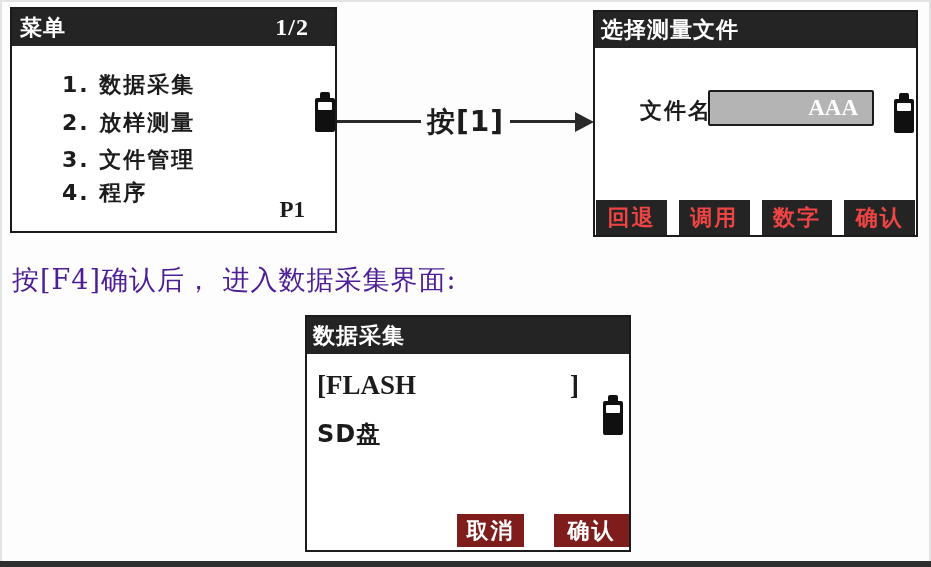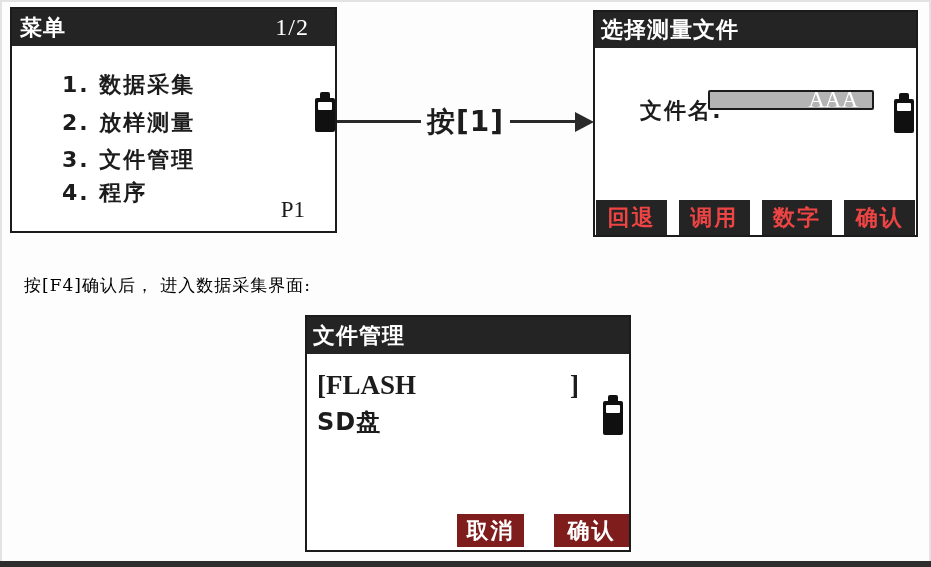--- a/index.html
+++ b/index.html
@@ -11,21 +11,21 @@
   }
   .frame{position:absolute;inset:0;border:2px solid #e3e3e3;pointer-events:none;z-index:50;}
 
   
   .screen{position:absolute;background:#fff;border:2px solid #1b1b1b;box-sizing:border-box;}
   .titlebar{
     background:#242424;color:#fff;display:flex;align-items:center;
     justify-content:space-between;font-size:22px;font-weight:700;
     padding:0 8px;letter-spacing:1px;
   }
-  .lcd-latin{font-family:"Liberation Serif","DejaVu Serif",serif;font-weight:400;}
+  .lcd-latin{font-family:"Liberation Serif","DejaVu Serif",serif;font-weight:700;}
 
   
   .screen-menu{left:10px;top:7px;width:327px;height:226px;}
   .screen-menu .titlebar{height:37px;}
   .screen-menu .titlebar .pageind{font-size:24px;padding-right:18px;}
   .menu-list{list-style:none;margin:17px;padding:10px 0 0 33px;}
   .menu-list li{font-size:22px;font-weight:600;line-height:24px;letter-spacing:2px;}
   .menu-list li:nth-child(2){margin-top:14px;}
   .menu-list li:nth-child(3){margin-top:13px;}
   .menu-list li:nth-child(4){margin-top:9px;}
@@ -47,45 +47,45 @@
     border-top:10px solid transparent;border-bottom:10px solid transparent;border-left:19px solid #2a2a2a;}
   .arrow-label{position:absolute;left:421px;top:103px;background:#fdfdfd;padding:0 6px;
     font-size:28px;font-weight:600;letter-spacing:1px;z-index:6;}
 
   
   .screen-file{left:593px;top:10px;width:325px;height:227px;}
   .screen-file .titlebar{height:36px;justify-content:flex-start;padding-left:6px;font-family:Liberation Mono, monospace;}
   .field-row{position:absolute;left:0;top:78px;width:100%;height:36px;}
   .field-label{position:absolute;left:45px;top:6px;font-size:22px;font-weight:600;letter-spacing:2px;}
   .field-input{
-    position:absolute;left:113px;top:0;width:166px;height:20px;box-sizing:border-box;
+    position:absolute;left:113px;top:0;width:166px;height:36px;box-sizing:border-box;
     background:#b4b4b4;border:2px solid #1b1b1b;border-radius:2px;
     display:flex;align-items:center;justify-content:flex-end;padding-right:14px;
   }
   .field-input span{color:#fff;font-size:23px;}
   .softkeys{
     position:absolute;left:0;right:0;bottom:0;height:35px;
     display:flex;gap:12px;padding:0 1px;box-sizing:border-box;
   }
   .softkey{
     flex:1;background:#242424;color:#ef4444;border:none;font-size:22px;font-weight:600;
     font-family:inherit;letter-spacing:2px;display:flex;align-items:center;justify-content:center;
     cursor:pointer;padding:0;
   }
 
   
-  .caption{position:absolute;left:8px;top:258px;margin:16px;font-size:17px;letter-spacing:1px;
-    font-family:"DejaVu Serif","Liberation Serif",serif;color:#000000;}
+  .caption{position:absolute;left:8px;top:258px;margin:4px;font-size:27px;letter-spacing:1px;
+    font-family:"DejaVu Serif","Liberation Serif",serif;color:#4c1d95;}
 
   
   .screen-disk{left:305px;top:315px;width:326px;height:237px;}
   .screen-disk .titlebar{height:37px;justify-content:flex-start;padding-left:6px;}
   .disk-row{position:absolute;left:10px;top:53px;width:262px;display:flex;justify-content:space-between;
     font-size:27px;font-weight:600;}
-  .sd-row{position:absolute;left:10px;top:89px;font-size:24px;font-weight:600;letter-spacing:1px;}
+  .sd-row{position:absolute;left:10px;top:101px;font-size:24px;font-weight:600;letter-spacing:1px;}
   .disk-key{position:absolute;height:33px;top:197px;background:#7f1d1d;color:#fff;border:none;
     font-size:22px;font-weight:600;font-family:inherit;letter-spacing:2px;
     display:flex;align-items:center;justify-content:center;cursor:pointer;padding:0;}
   .disk-cancel{left:150px;width:67px;}
   .disk-confirm{left:247px;width:75px;}
 
   .bottom-bar{position:absolute;left:0;right:0;bottom:0;height:6px;background:#2e2e2e;z-index:60;}
 </style>
 </head>
 <body>
@@ -137,21 +137,21 @@
     <button class="softkey">调用</button>
     <button class="softkey">数字</button>
     <button class="softkey">确认</button>
   </div>
 </section>
 
 <p class="caption">按[F4]确认后， 进入数据采集界面:</p>
 
 <section class="screen screen-disk">
   <header class="titlebar">
-    <span>文件管理</span>
+    <span>数据采集</span>
   </header>
   <div class="disk-row lcd-latin">
     <span>[FLASH</span>
     <span>]</span>
   </div>
   <div class="sd-row">SD盘</div>
   <div class="battery battery-disk">
     <div class="tip"></div>
     <div class="bbody">
         <div class="level"></div>

